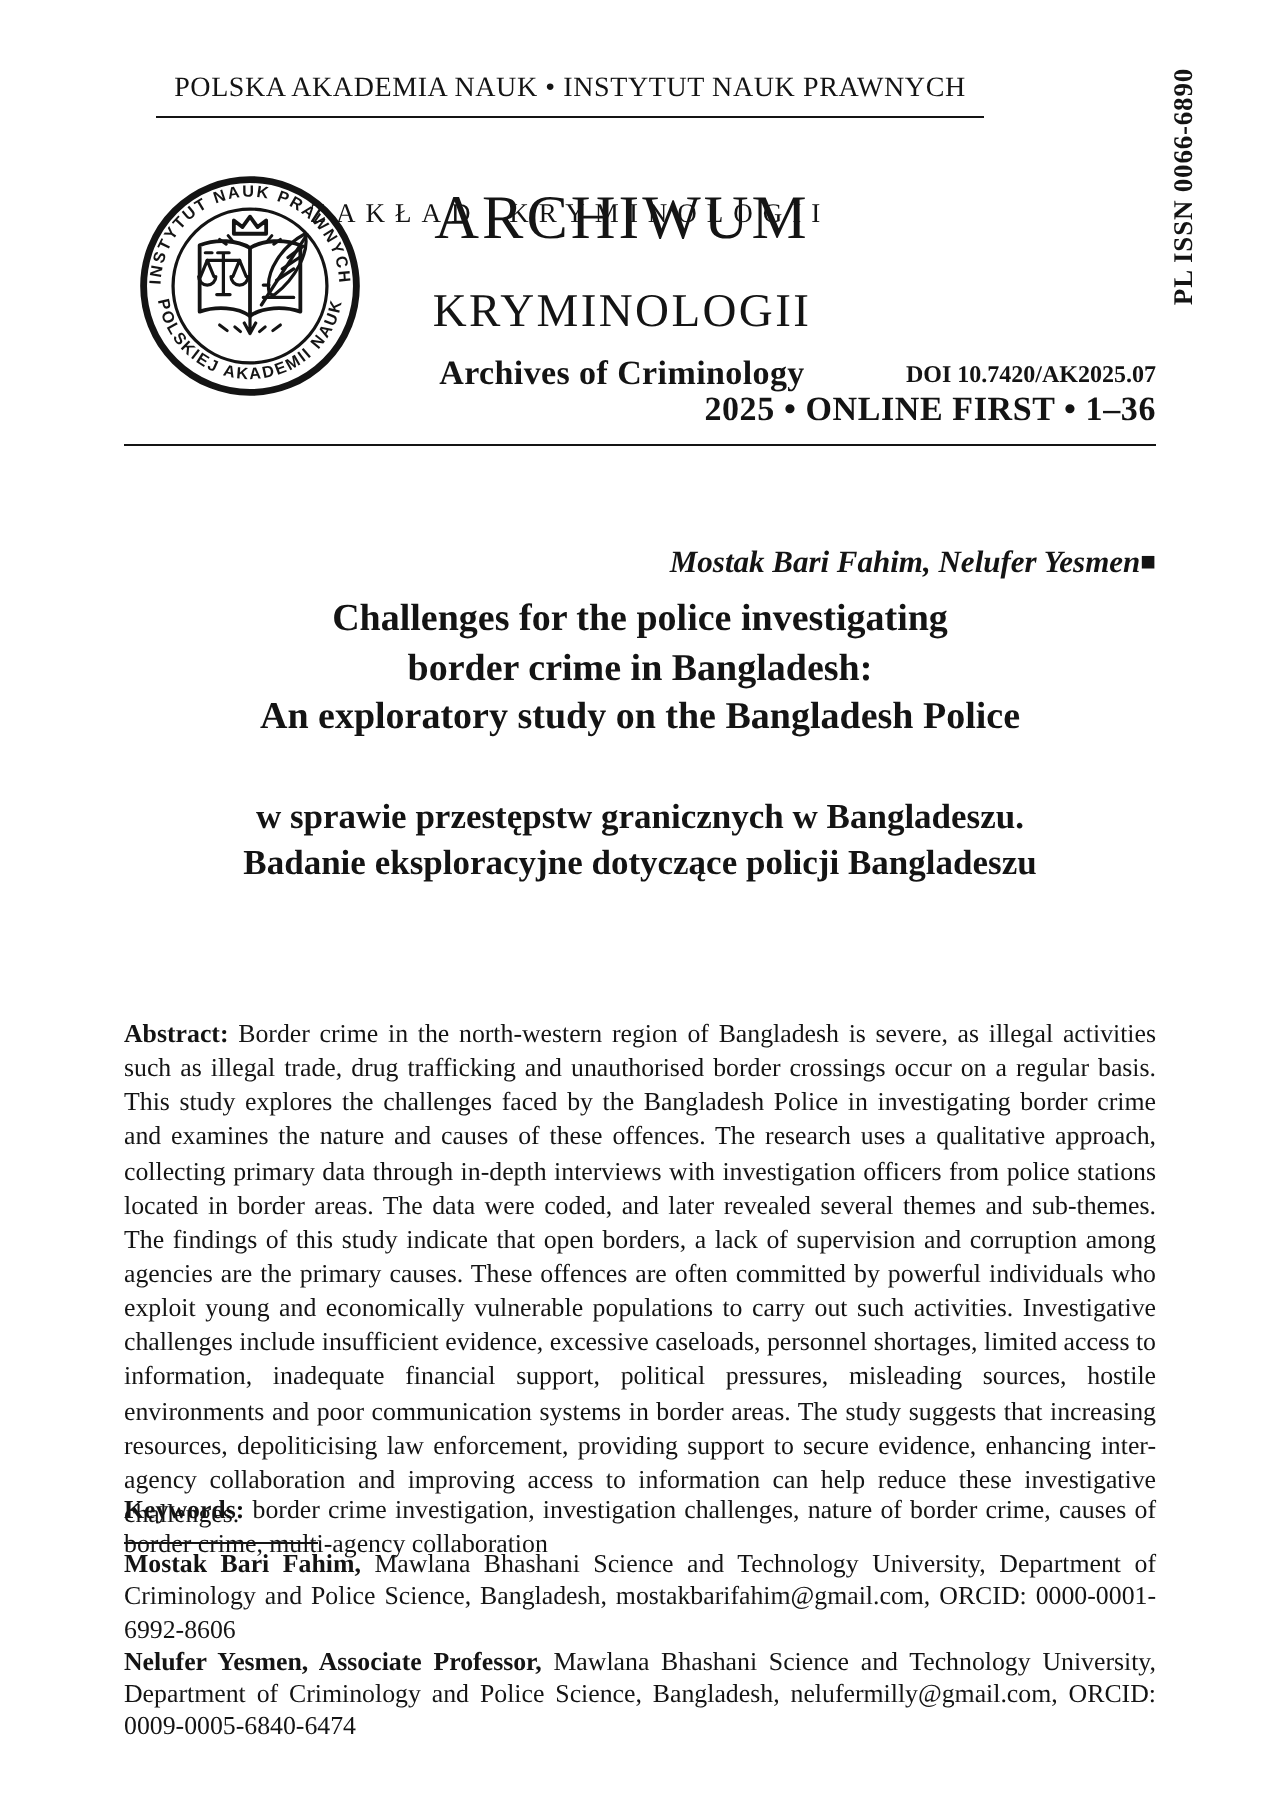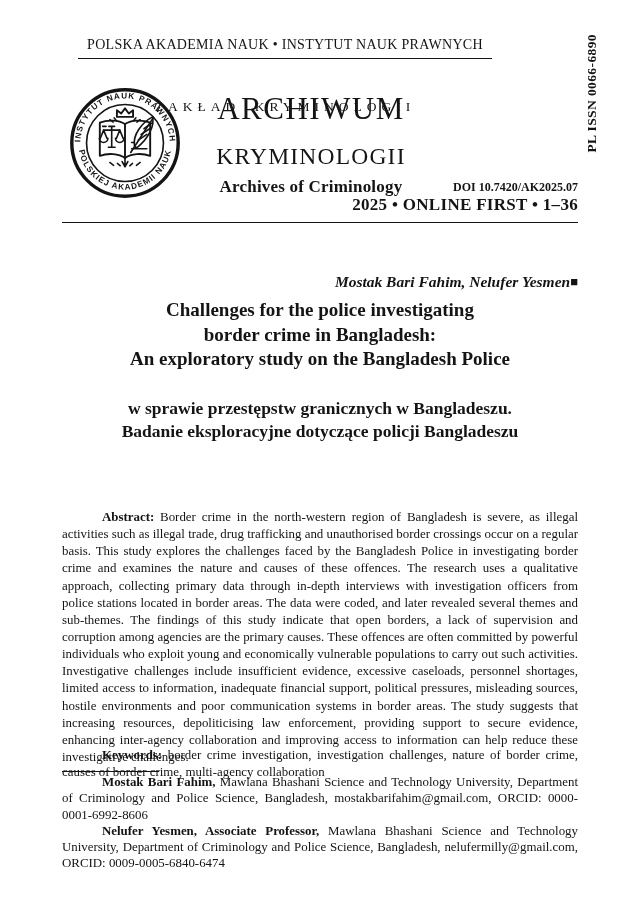--- a/index.html
+++ b/index.html
@@ -28,21 +28,21 @@
   .title-pl{left:62px;top:397px;width:516px;text-align:center;font-weight:bold;
             font-size:17.5px;line-height:22.5px;}
   .abstract{left:62px;top:496px;width:516px;font-size:12.9px;line-height:17.15px;
             text-align:justify;}
   .keywords{left:62px;top:734px;width:516px;font-size:12.9px;line-height:17px;
             text-align:justify;}
   .fn-rule{left:62px;top:771px;width:97px;border-top:1.4px solid #141414;height:0;}
   .affils{left:62px;top:774px;width:516px;font-size:12.9px;line-height:16.3px;
           text-align:justify;}
   .affils p{margin:0;}
-  b{font-weight:bold;margin-left:40px;}
+  b{font-weight:bold;}
 </style>
 </head>
 <body>
 
 <div class="abs inst-line">POLSKA AKADEMIA NAUK • INSTYTUT NAUK PRAWNYCH</div>
 
 <div class="abs dept-line">ZAKŁAD KRYMINOLOGII</div>
 
 <svg class="abs logo" viewBox="0 0 120 120">
   <circle cx="60" cy="60" r="56" fill="none" stroke="#141414" stroke-width="3.6"></circle>

